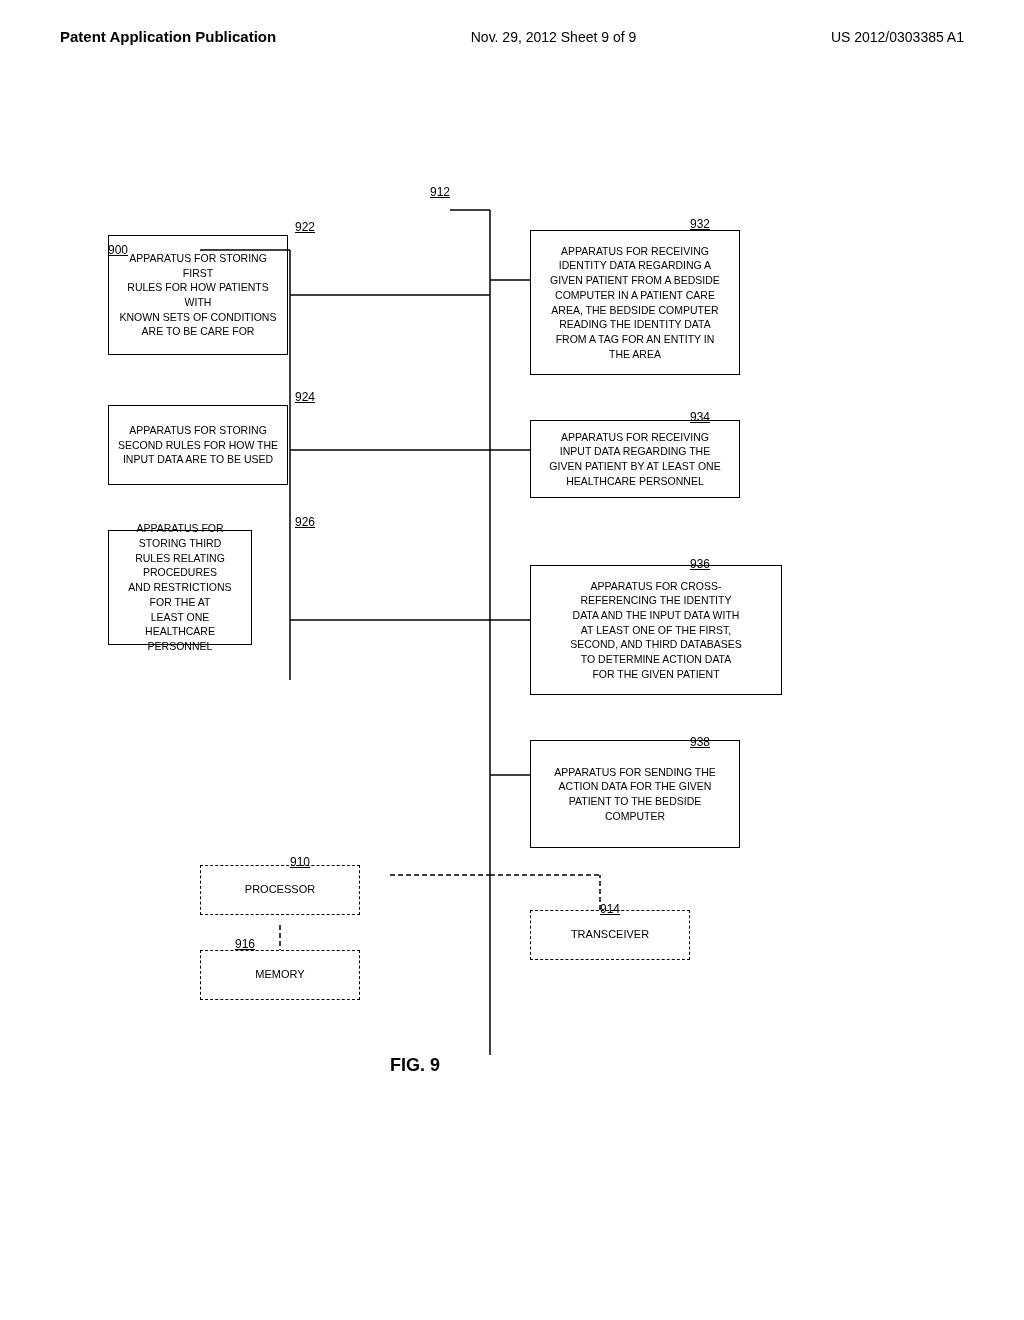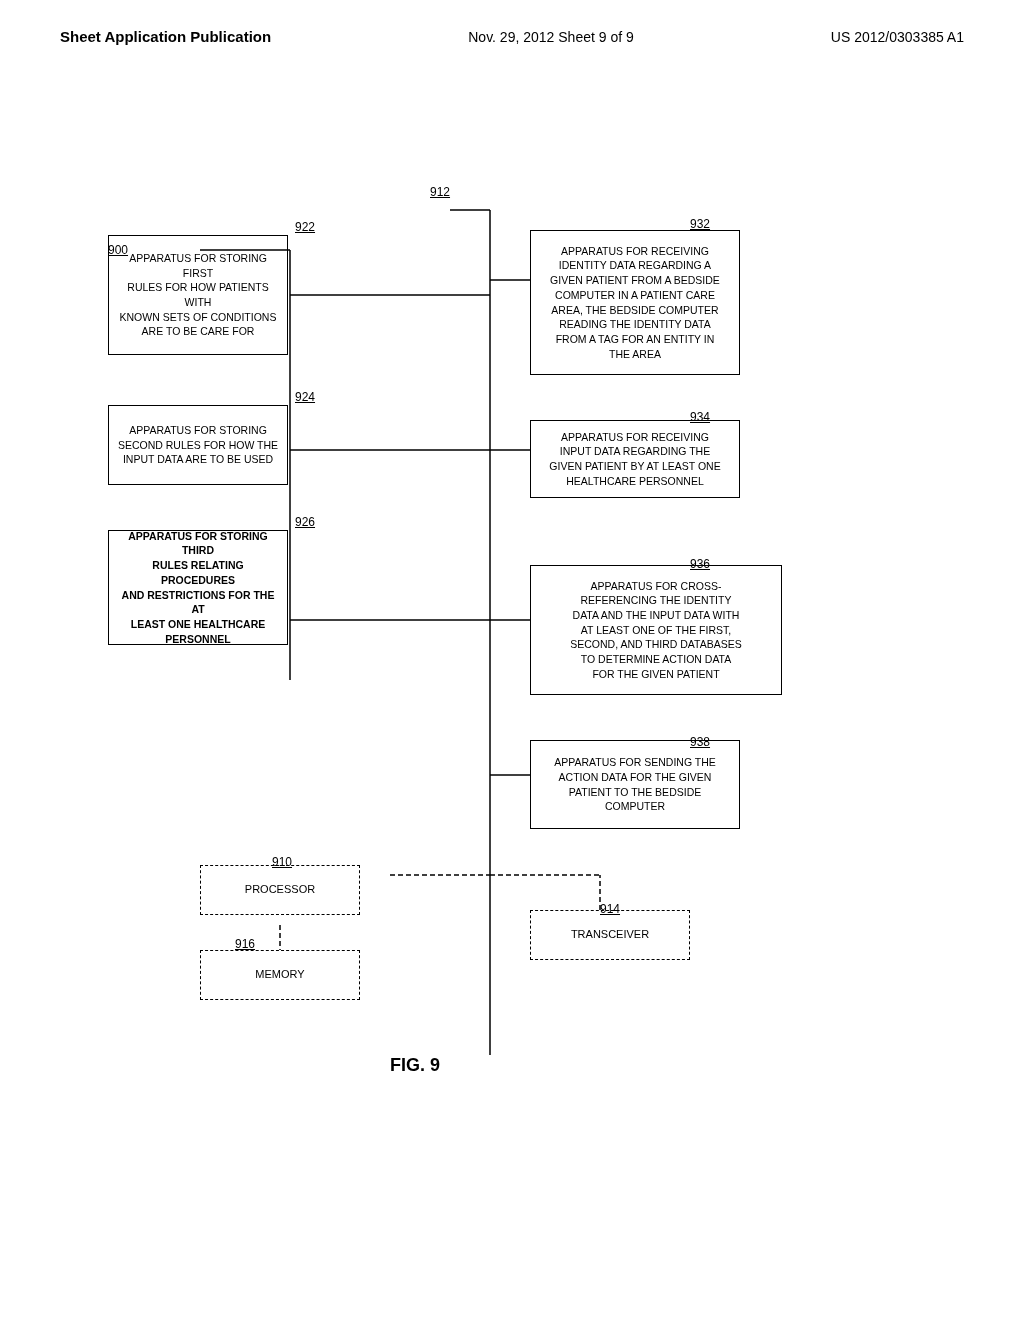--- a/index.html
+++ b/index.html
@@ -85,21 +85,21 @@
       left: 0;
       width: 100%;
       height: 100%;
       pointer-events: none;
     }
   </style>
 </head>
 <body>
 
 <div class="header">
-  <span class="header-left">Sheet Application Publication</span>
+  <span class="header-left">Patent Application Publication</span>
   <span class="header-center">Nov. 29, 2012   Sheet 9 of 9</span>
   <span class="header-right">US 2012/0303385 A1</span>
 </div>
 
 <div class="diagram-area">
   <svg class="lines">
 
     <line x1="490" y1="155" x2="490" y2="820" stroke="#000" stroke-width="1.5"></line>
 
     <line x1="450" y1="155" x2="490" y2="155" stroke="#000" stroke-width="1.5"></line>
@@ -133,38 +133,38 @@
 
   <span class="label" style="left:108px; top:188px;">900</span>
   <span class="label" style="left:295px; top:165px;">922</span>
   <span class="label" style="left:295px; top:335px;">924</span>
   <span class="label" style="left:295px; top:460px;">926</span>
   <span class="label" style="left:430px; top:130px;">912</span>
   <span class="label" style="left:690px; top:162px;">932</span>
   <span class="label" style="left:690px; top:355px;">934</span>
   <span class="label" style="left:690px; top:502px;">936</span>
   <span class="label" style="left:690px; top:680px;">938</span>
-  <span class="label" style="left:272px; top:800px;">910</span>
+  <span class="label" style="left:290px; top:800px;">910</span>
   <span class="label" style="left:600px; top:847px;">914</span>
   <span class="label" style="left:235px; top:882px;">916</span>
 
   <div class="box" style="left:108px; top:180px; width:180px; height:120px; font-size:10.5px;">
     <span style="white-space:pre-line; text-align:center;">APPARATUS FOR STORING FIRST
 RULES FOR HOW PATIENTS WITH
 KNOWN SETS OF CONDITIONS
 ARE TO BE CARE FOR</span>
   </div>
 
   <div class="box" style="left:108px; top:350px; width:180px; height:80px; font-size:10.5px;">
     <span style="white-space:pre-line; text-align:center;">APPARATUS FOR STORING
 SECOND RULES FOR HOW THE
 INPUT DATA ARE TO BE USED</span>
   </div>
 
-  <div class="box" style="left:108px; top:475px; width:180px; height:115px; font-size:10.5px;font-weight:bold;">
+  <div class="box" style="left:108px; top:475px; width:144px; height:115px; font-size:10.5px;">
     <span style="white-space:pre-line; text-align:center;">APPARATUS FOR STORING THIRD
 RULES RELATING PROCEDURES
 AND RESTRICTIONS FOR THE AT
 LEAST ONE HEALTHCARE
 PERSONNEL</span>
   </div>
 
   <div class="box" style="left:530px; top:175px; width:210px; height:145px; font-size:10.5px;">
     <span style="white-space:pre-line; text-align:center;">APPARATUS FOR RECEIVING
 IDENTITY DATA REGARDING A
@@ -186,21 +186,21 @@
   <div class="box" style="left:530px; top:510px; width:252px; height:130px; font-size:10.5px;">
     <span style="white-space:pre-line; text-align:center;">APPARATUS FOR CROSS-
 REFERENCING THE IDENTITY
 DATA AND THE INPUT DATA WITH
 AT LEAST ONE OF THE FIRST,
 SECOND, AND THIRD DATABASES
 TO DETERMINE ACTION DATA
 FOR THE GIVEN PATIENT</span>
   </div>
 
-  <div class="box" style="left:530px; top:685px; width:210px; height:89px; font-size:10.5px;">
+  <div class="box" style="left:530px; top:685px; width:210px; height:108px; font-size:10.5px;">
     <span style="white-space:pre-line; text-align:center;">APPARATUS FOR SENDING THE
 ACTION DATA FOR THE GIVEN
 PATIENT TO THE BEDSIDE
 COMPUTER</span>
   </div>
 
   <div class="box-dashed" style="left:200px; top:810px; width:160px; height:50px; font-size:11px;">
     <span>PROCESSOR</span>
   </div>
 

